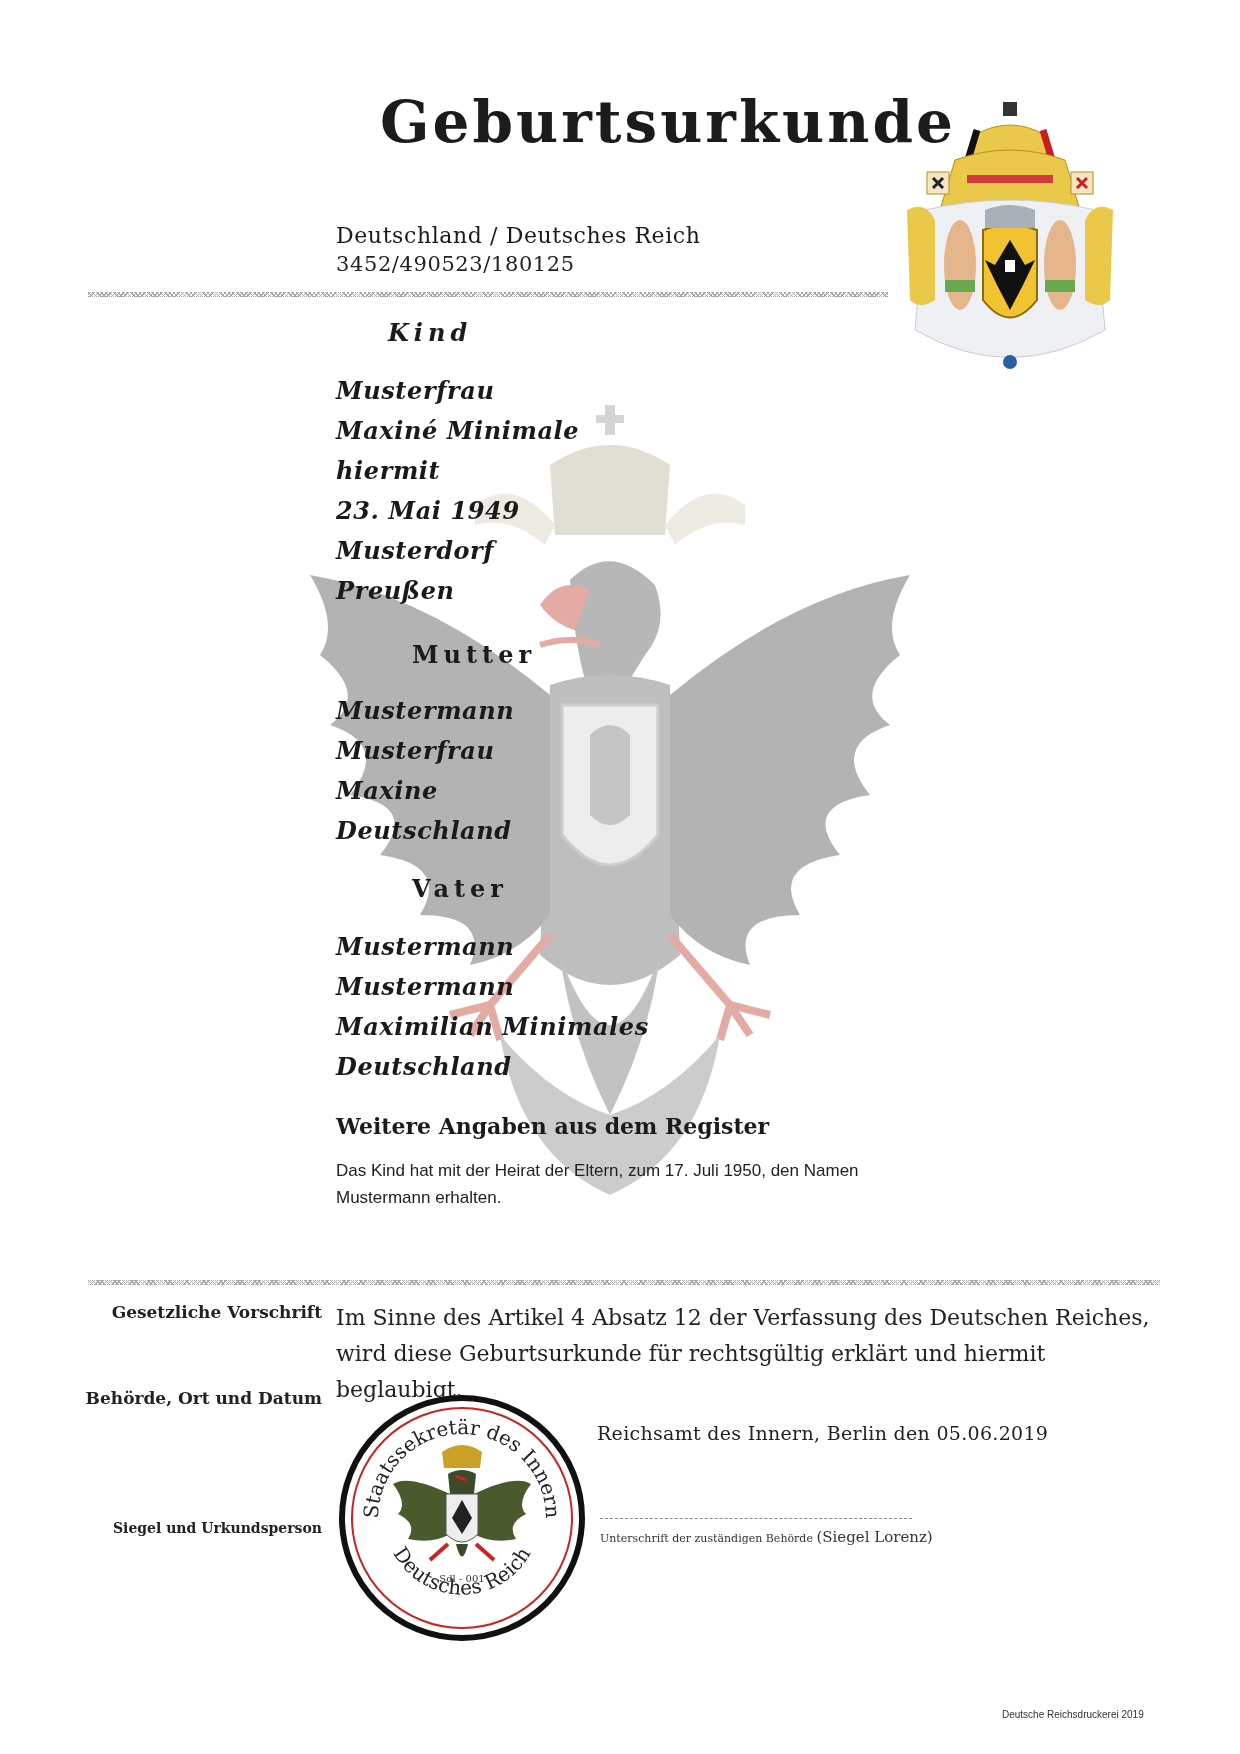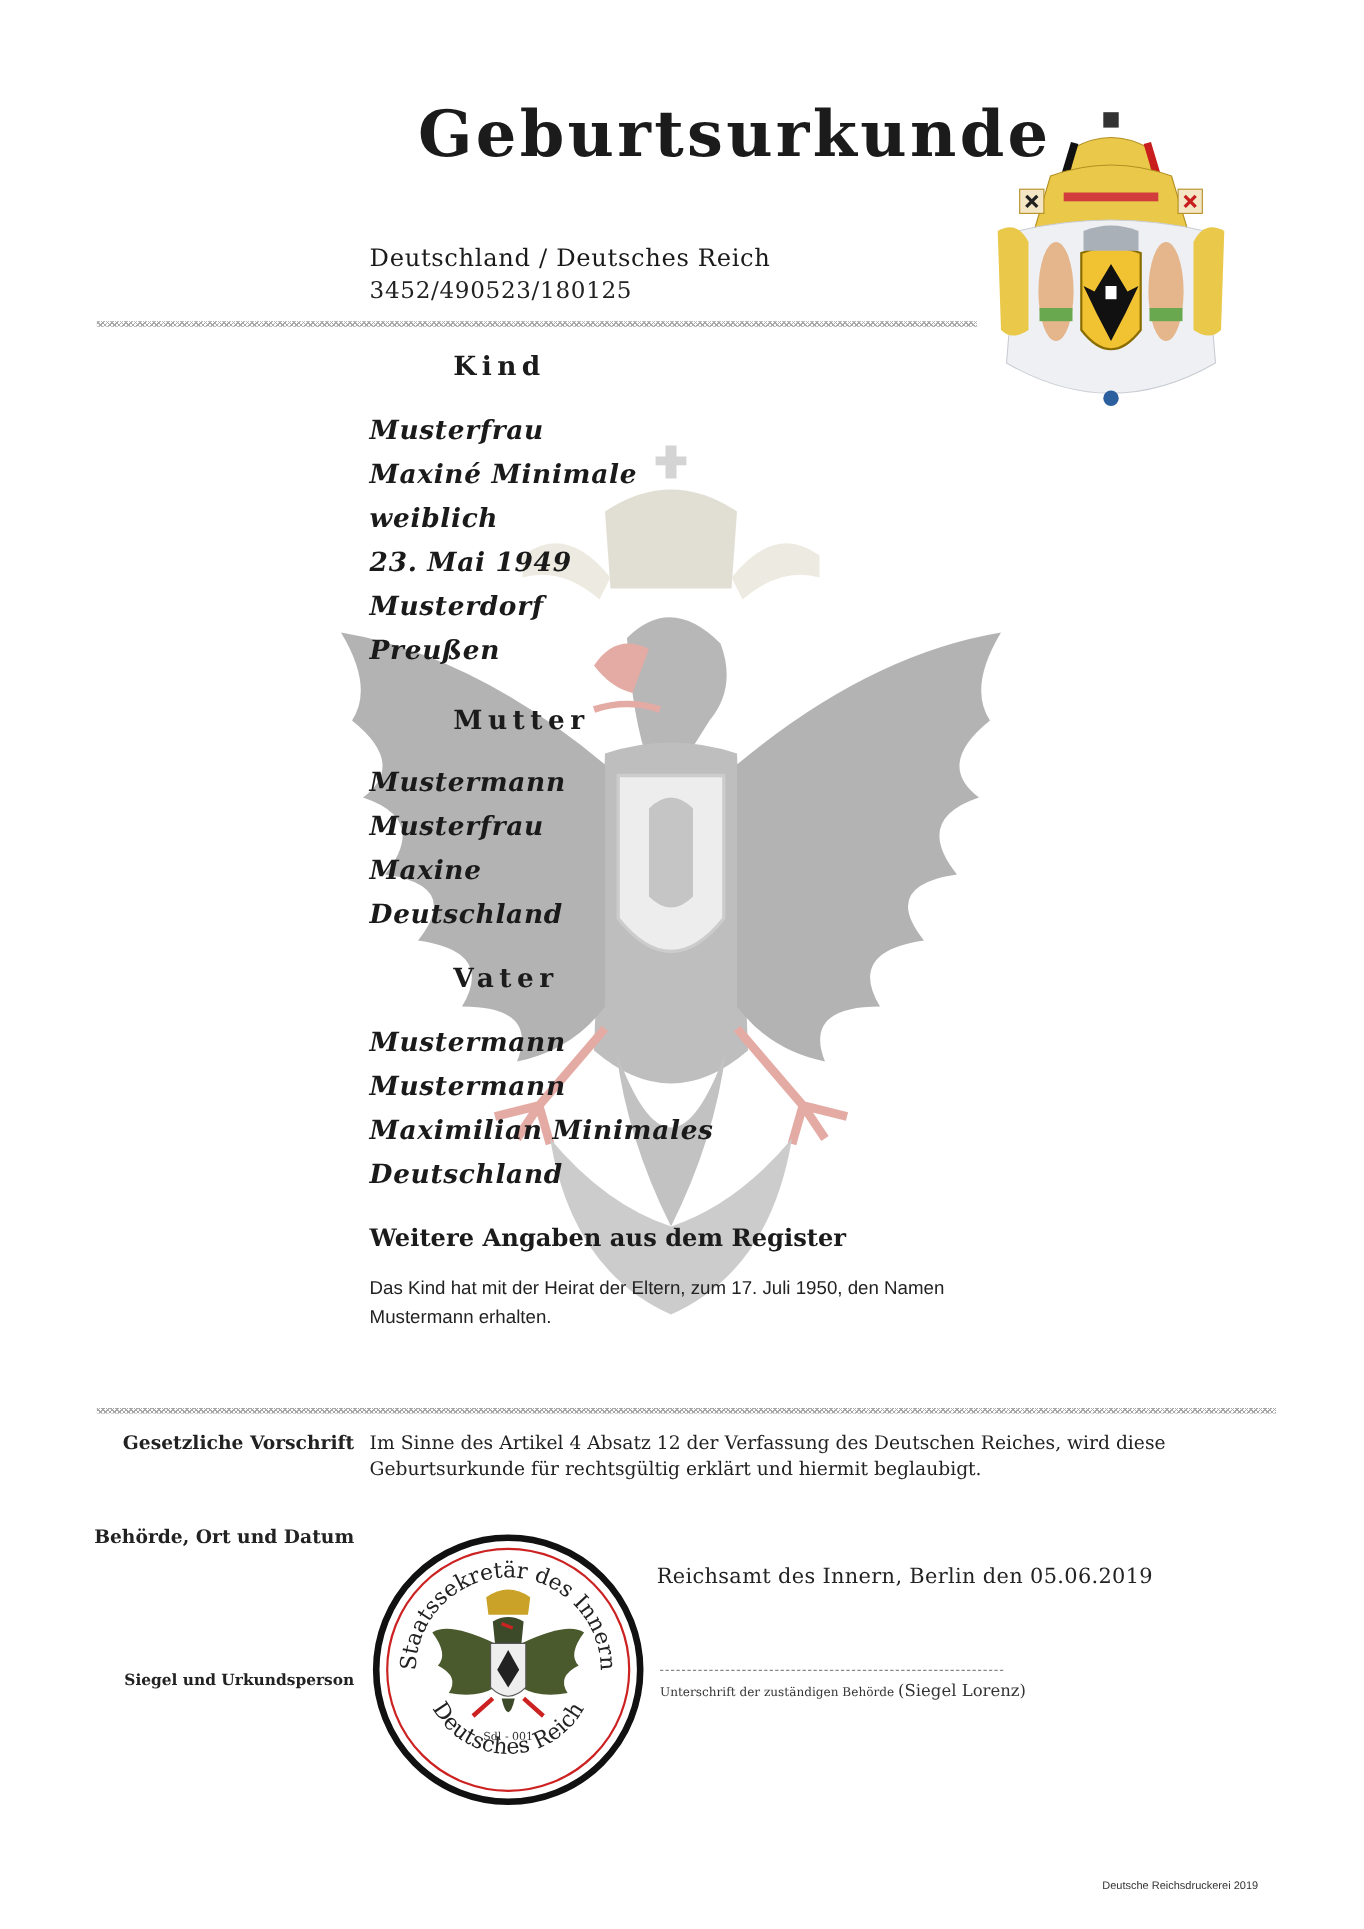--- a/index.html
+++ b/index.html
@@ -46,21 +46,21 @@
     position: absolute; left: 336px; top: 1157px; width: 560px;
     font-family: "Liberation Sans", sans-serif; font-size: 17px; line-height: 27px; color: #222;
   }
 
   .legal-lbl {
     position: absolute; right: 918px; top: 1302px; text-align: left; white-space: nowrap;
     font-family: "DejaVu Serif", serif; font-weight: bold; font-size: 17px; color: #222;
   }
   .legal-text {
     position: absolute; left: 336px; top: 1300px; width: 820px;
-    font-family: "DejaVu Serif", serif; font-size: 17px; line-height: 24px; color: #222;
+    font-family: "DejaVu Serif", serif; font-size: 22px; line-height: 36px; color: #222;
   }
 
   .authority-lbl {
     position: absolute; right: 918px; top: 1388px; white-space: nowrap;
     font-family: "DejaVu Serif", serif; font-weight: bold; font-size: 17px; color: #222;
   }
   .authority-val {
     position: absolute; left: 597px; top: 1384px; white-space: nowrap;
     font-family: "DejaVu Serif", serif; font-size: 19px; color: #222; letter-spacing: 0.3px; margin-top: 38px;
   }
@@ -150,33 +150,33 @@
 
   <span class="val head">Deutschland / Deutsches Reich</span>
 </div>
 <div class="row" style="top:253px;">
 
   <span class="val plain">3452/490523/180125</span>
 </div>
 
 <div class="rule" style="left:88px; top:292px; width:800px;"></div>
 
-<div class="section-heading" style="left:412px; top:318px;">Kind</div>
+<div class="section-heading" style="left:388px; top:318px;font-style:italic;">Kind</div>
 
 <div class="row" style="top:380px;">
 
   <span class="val">Musterfrau</span>
 </div>
 <div class="row" style="top:420px;">
 
   <span class="val">Maxiné Minimale</span>
 </div>
 <div class="row" style="top:460px;">
 
-  <span class="val">weiblich</span>
+  <span class="val">hiermit</span>
 </div>
 <div class="row" style="top:500px;">
 
   <span class="val">23. Mai 1949</span>
 </div>
 <div class="row" style="top:540px;">
 
   <span class="val">Musterdorf</span>
 </div>
 <div class="row" style="top:580px;">

